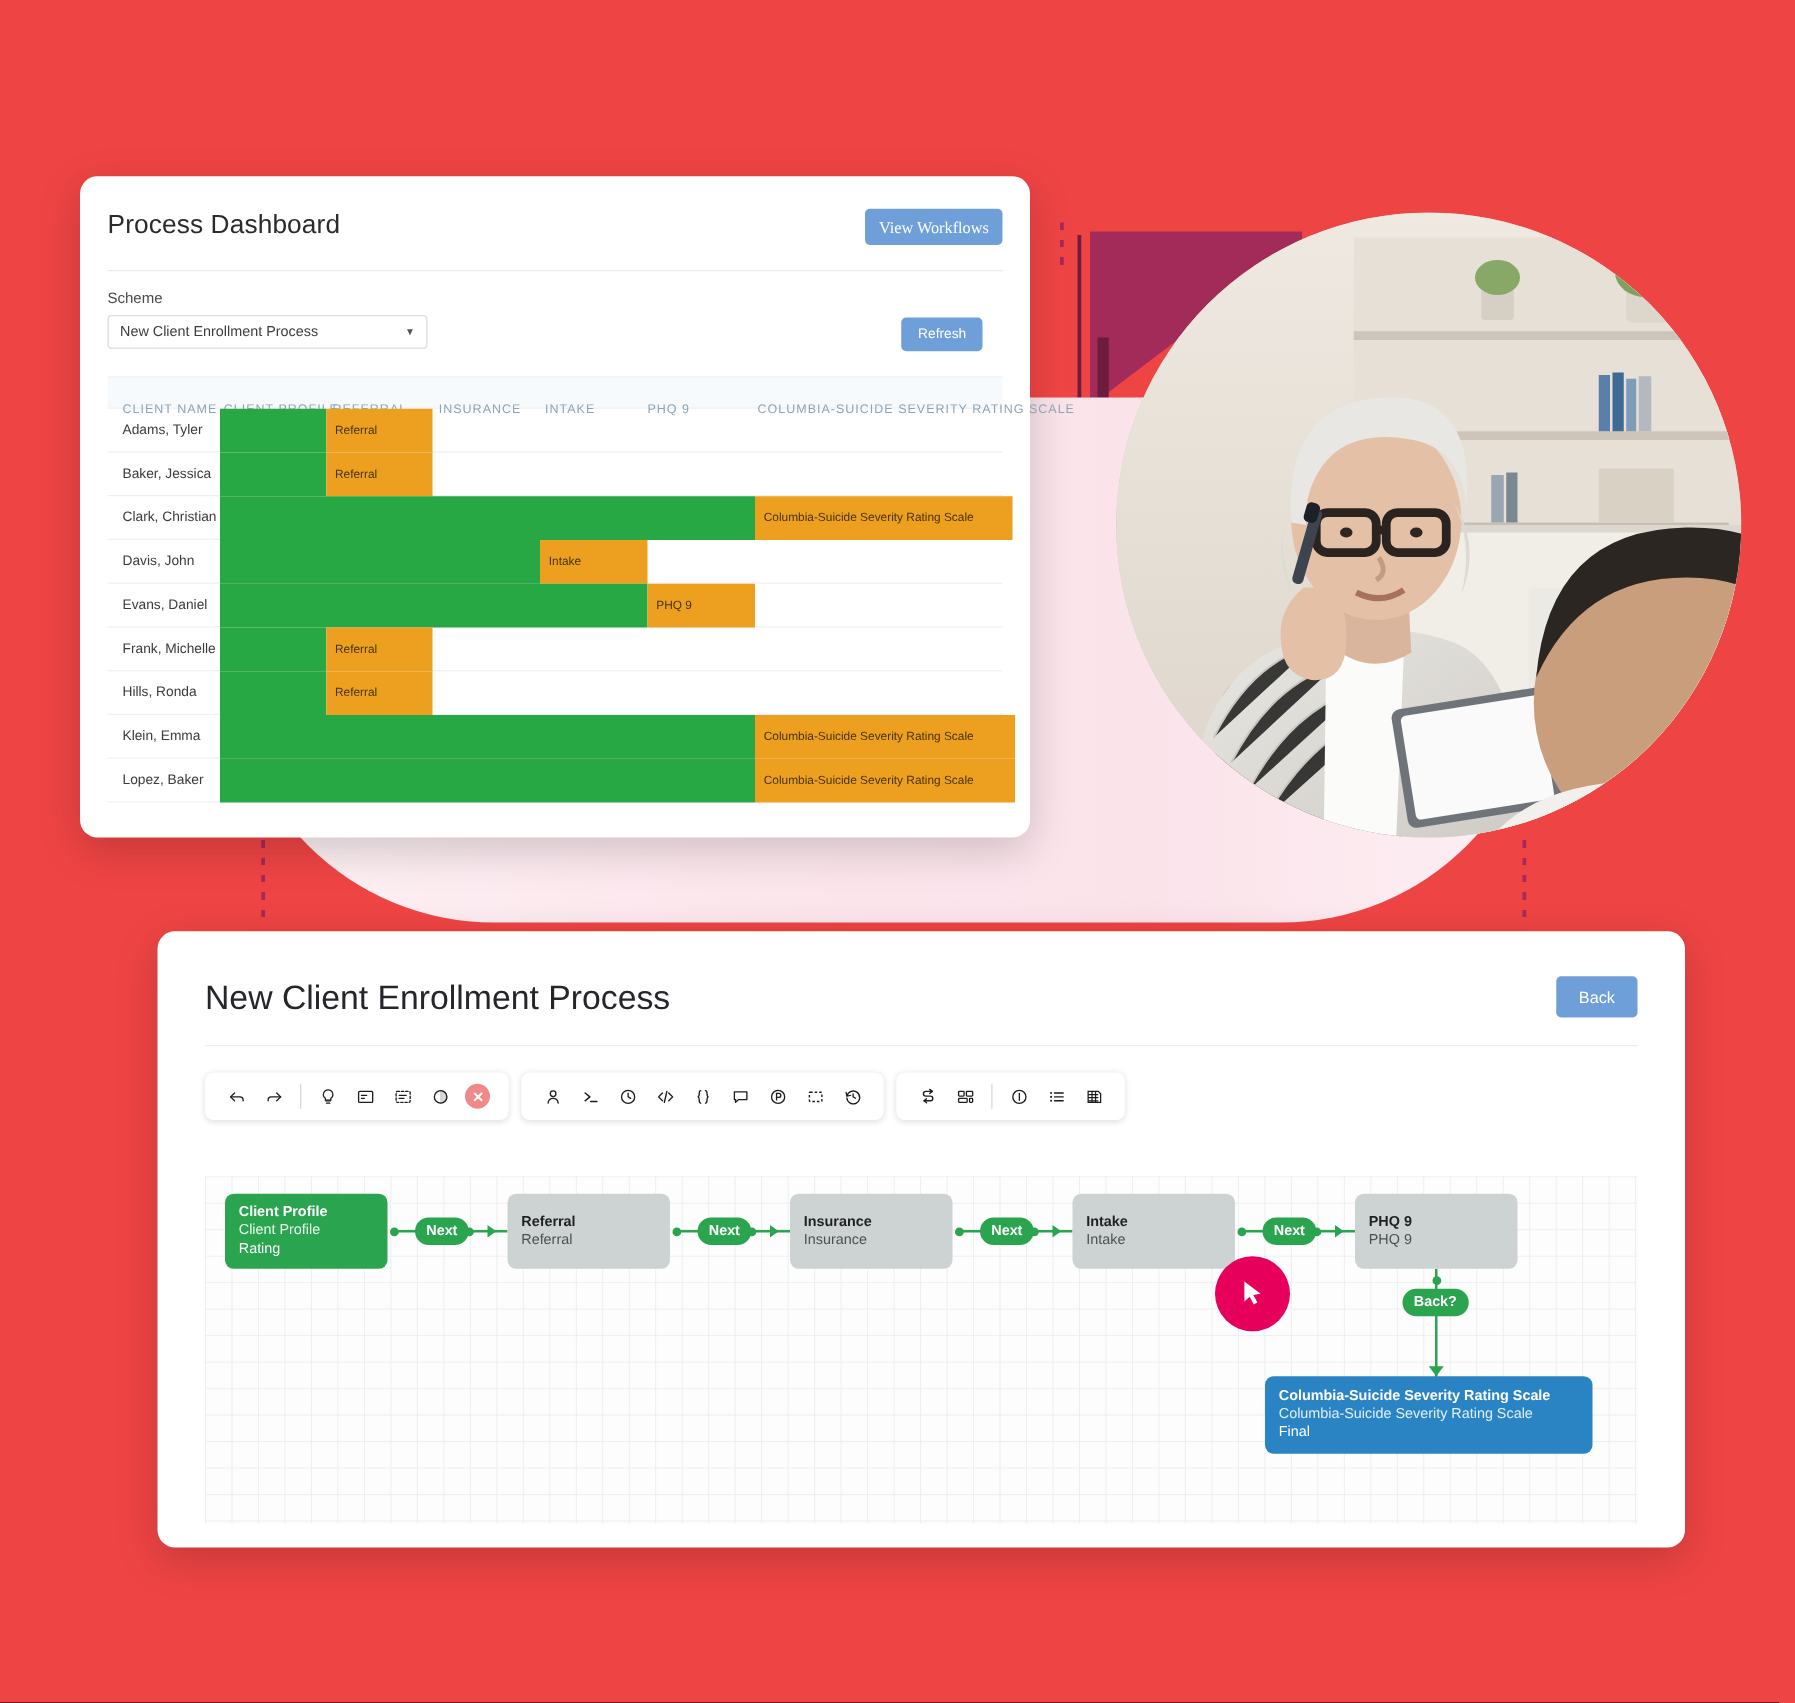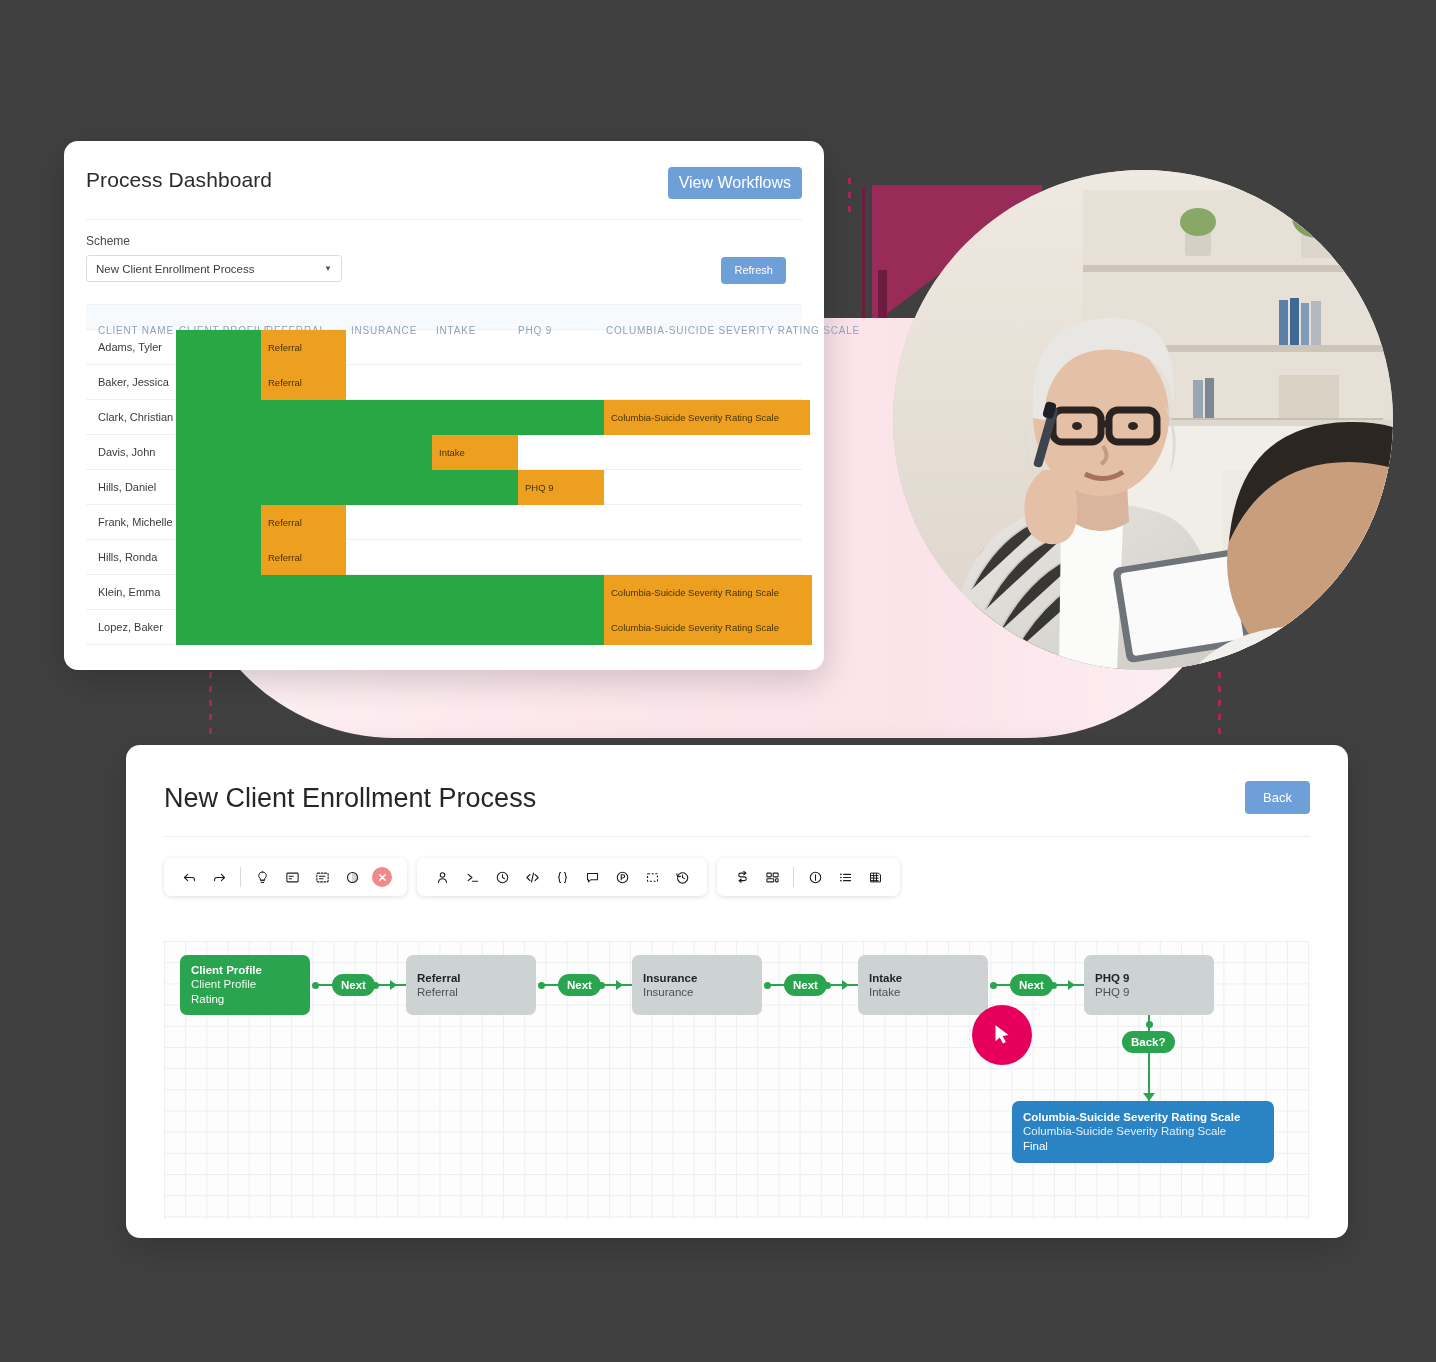--- a/index.html
+++ b/index.html
@@ -4,21 +4,21 @@
 <style>
   * { box-sizing: border-box; }
   html, body {
     margin: 0; padding: 0;
     background: #000;
     font-family: "Liberation Sans", sans-serif;
   }
   #stage {
     position: relative;
     width: 1436px; height: 1362px;
-    background: #404040;
+    background: #ef4444;
     overflow: hidden;
   }
 
   
   .bg-maroon {
     position: absolute;
     left: 872px; top: 185px;
     width: 170px; height: 140px;
     background: #9e2a5b;
     clip-path: polygon(0 0, 100% 0, 100% 8%, 0 100%);
@@ -75,22 +75,22 @@
   .dash-head {
     display:flex; align-items:flex-start; justify-content:space-between;
     padding: 26px 22px 0 22px;
   }
   .dash-title {
     font-size: 21px; color:#2b2b2b; font-weight: 400; letter-spacing:.1px;
     margin:0; line-height: 26px;
   }
   .btn-blue {
     background:#6f9fd8; color:#fff; border:none; border-radius:4px;
-    font-size:16px; padding:8px 11px; cursor:pointer;
-    font-family:Liberation Sans, sans-serif; line-height:1;
+    font-size:13px; padding:8px 11px; cursor:pointer;
+    font-family:Liberation Serif, serif; line-height:1;
   }
   .dash-divider { height:1px; background:#ececec; margin: 20px 22px 0 22px; }
 
   .scheme-row {
     padding: 14px 38px 0 22px;
     position: relative;
   }
   .scheme-label { font-size:12px; color:#4a4a4a; margin-bottom:7px; }
   .scheme-ctrl { display:flex; align-items:flex-start; justify-content:space-between; }
   .select-box {
@@ -379,21 +379,21 @@
             </div>
           </div>
           <div class="gantt-row">
             <div class="rowname">Davis, John</div>
             <div class="seg green" style="left: 90px; width: 256px;"></div>
             <div class="seg orange" style="left: 346px; width: 86px;">
               <span class="seglabel">Intake</span>
             </div>
           </div>
           <div class="gantt-row">
-            <div class="rowname">Hills, Daniel</div>
+            <div class="rowname">Evans, Daniel</div>
             <div class="seg green" style="left: 90px; width: 342px;"></div>
             <div class="seg orange" style="left: 432px; width: 86px;">
               <span class="seglabel">PHQ 9</span>
             </div>
           </div>
           <div class="gantt-row">
             <div class="rowname">Frank, Michelle</div>
             <div class="seg green" style="left: 90px; width: 85px;"></div>
             <div class="seg orange" style="left: 175px; width: 85px;">
               <span class="seglabel">Referral</span>

